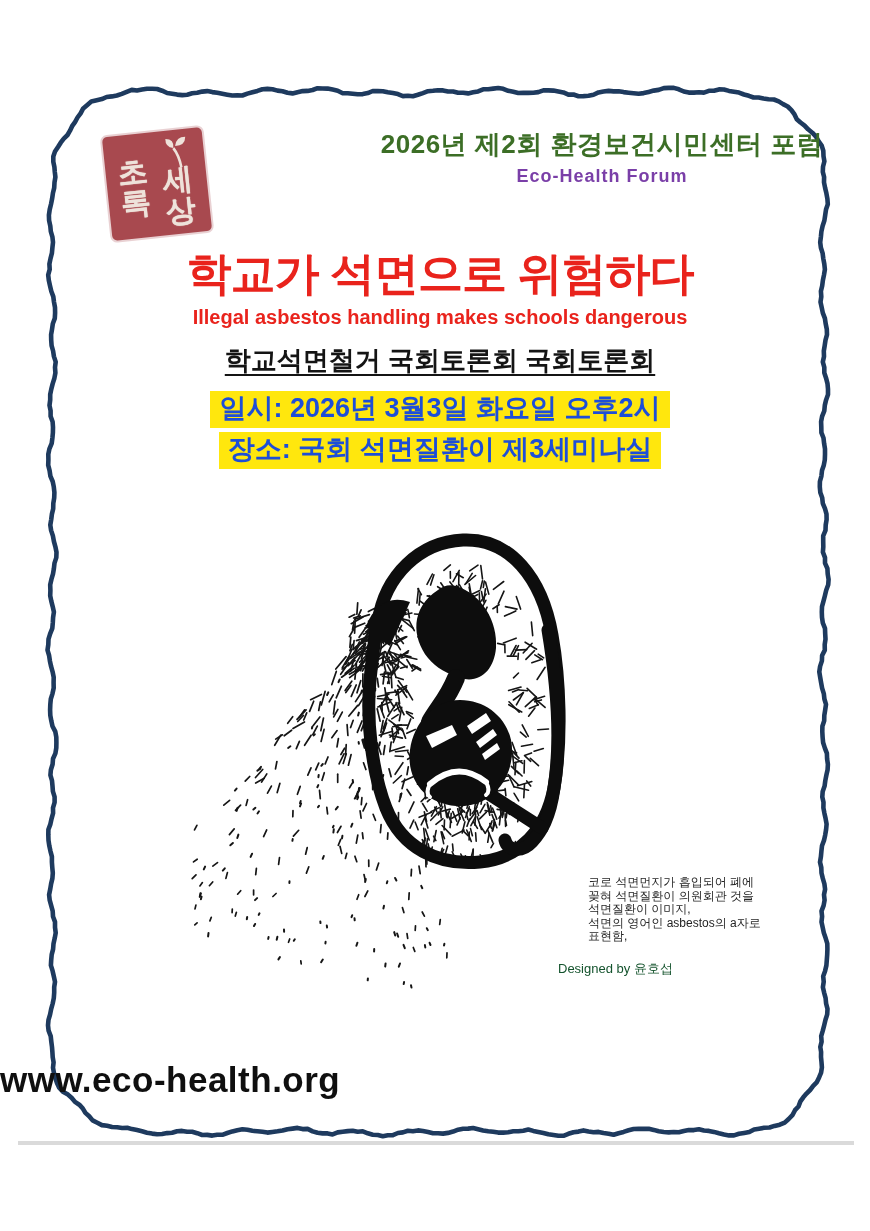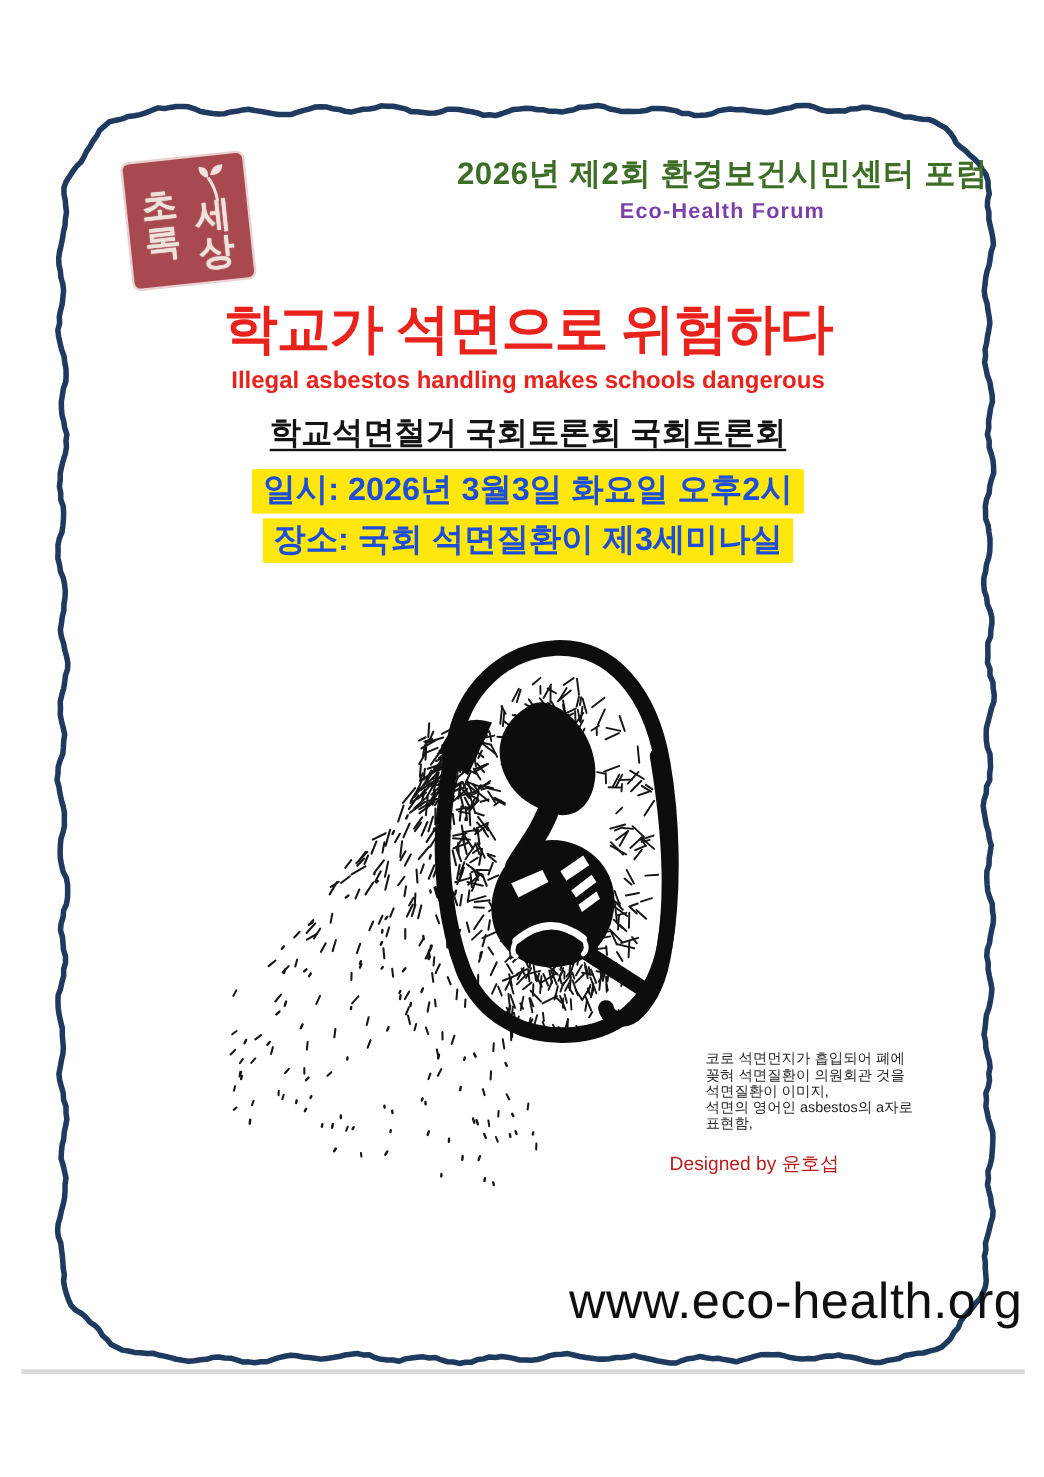--- a/index.html
+++ b/index.html
@@ -60,26 +60,26 @@
   }
   
   #illus{left:180px;top:530px;width:420px;height:510px;pointer-events:none;}
   
   .caption{
     left:558px;top:876px;width:195px;
     font-size:12px;line-height:13.5px;color:#242424;margin-left:30px;
   }
   .credit{
     left:558px;top:960px;width:200px;
-    font-size:16px;color:#b91c1c;
+    font-size:13px;color:#14532d;
   }
   
   .site-url{
-    left:0;top:1060px;width:852px;text-align:right;
-    font-size:42px;font-weight:normal;color:#0f0f0f;letter-spacing:0.5px;
+    left:0;top:1060px;width:852px;text-align:left;
+    font-size:35px;font-weight:bold;color:#0f0f0f;letter-spacing:0.5px;
   }
   .page-divider{
     left:18px;top:1141px;width:836px;height:4px;background:#dadada;
   }
 </style>
 </head>
 <body>
 
 <svg id="border-svg">
   <path id="border-path" fill="none" stroke="#1e3a5e" stroke-width="4.6" stroke-linejoin="round" stroke-linecap="round" d="M137.0 90.5 L142.0 89.5 L147.0 88.7 L152.1 88.7 L157.1 89.0 L162.1 90.7 L167.1 93.0 L172.1 93.7 L177.1 94.6 L182.2 95.1 L187.2 94.7 L192.2 93.3 L197.2 92.8 L202.2 91.6 L207.2 91.1 L212.3 92.1 L217.3 92.8 L222.3 93.8 L227.3 94.7 L232.3 95.5 L237.3 95.4 L242.3 95.5 L247.4 93.6 L252.4 92.2 L257.4 90.9 L262.4 89.2 L267.4 88.9 L272.5 89.2 L277.5 90.6 L282.5 91.2 L287.5 92.7 L292.5 93.4 L297.5 92.2 L302.6 91.1 L307.6 90.9 L312.6 90.0 L317.6 88.2 L322.6 88.5 L327.6 88.6 L332.6 89.6 L337.7 90.7 L342.7 93.2 L347.7 93.2 L352.7 93.8 L357.7 94.3 L362.8 94.1 L367.8 93.1 L372.8 91.0 L377.8 91.1 L382.8 91.2 L387.8 92.3 L392.9 93.1 L397.9 94.1 L402.9 96.1 L407.9 95.7 L412.9 96.3 L417.9 94.8 L422.9 93.1 L428.0 91.2 L433.0 90.8 L438.0 90.2 L443.0 90.4 L448.0 91.5 L453.1 91.5 L458.1 92.8 L463.1 92.8 L468.1 93.4 L473.1 92.3 L478.1 91.4 L483.1 89.3 L488.2 89.2 L493.2 88.6 L498.2 88.0 L503.2 88.8 L508.2 90.8 L513.3 91.8 L518.3 93.0 L523.3 92.8 L528.3 92.9 L533.3 92.7 L538.3 92.1 L543.4 90.4 L548.4 90.4 L553.4 90.6 L558.4 91.5 L563.4 92.4 L568.4 94.6 L573.5 94.5 L578.5 96.2 L583.5 96.1 L588.5 95.8 L593.5 94.8 L598.5 92.4 L603.5 91.5 L608.6 90.9 L613.6 91.4 L618.6 91.3 L623.6 92.1 L628.6 92.7 L633.6 93.2 L638.7 93.7 L643.7 93.1 L648.7 91.9 L653.7 90.6 L658.7 89.9 L663.8 88.1 L668.8 87.9 L673.8 87.9 L678.8 89.3 L683.8 91.5 L688.8 92.6 L693.9 92.6 L698.9 92.2 L703.9 92.6 L708.9 90.8 L713.9 90.7 L718.9 89.4 L723.9 89.5 L729.0 90.9 L734.0 91.7 L739.0 92.6 L744.0 94.5 L748.9 95.8 L753.6 97.5 L758.6 97.5 L763.5 98.5 L768.5 99.3 L773.9 99.5 L778.7 101.4 L783.1 104.1 L787.7 106.5 L791.4 110.1 L794.5 114.4 L796.8 119.2 L800.5 122.5 L804.6 125.6 L808.1 129.3 L812.3 132.7 L816.0 136.6 L818.5 141.2 L821.7 145.6 L823.3 150.7 L823.5 156.2 L824.4 161.3 L823.0 166.8 L822.8 171.9 L824.1 177.0 L824.0 182.4 L825.1 187.9 L826.4 193.3 L827.4 198.8 L827.8 204.2 L826.0 209.6 L825.2 215.1 L824.4 220.5 L822.6 225.9 L821.4 231.4 L820.9 236.8 L820.2 242.3 L820.9 247.7 L822.6 253.1 L823.3 258.6 L824.3 264.0 L824.9 269.4 L824.0 274.9 L822.9 280.3 L822.2 285.8 L820.9 291.2 L821.3 296.6 L820.5 302.1 L821.7 307.5 L822.8 312.9 L824.9 318.4 L825.7 323.8 L826.8 329.3 L827.0 334.7 L825.5 340.1 L824.7 345.6 L823.8 351.0 L824.0 356.4 L822.8 361.9 L824.3 367.3 L824.3 372.8 L826.1 378.2 L827.5 383.6 L828.0 389.1 L828.0 394.5 L826.1 399.9 L824.8 405.4 L824.3 410.8 L822.1 416.3 L821.1 421.7 L821.3 427.1 L821.4 432.6 L823.5 438.0 L824.1 443.4 L825.0 448.9 L825.0 454.3 L824.8 459.8 L823.8 465.2 L822.0 470.6 L821.4 476.1 L819.9 481.5 L819.8 486.9 L820.3 492.4 L822.2 497.8 L822.8 503.3 L825.0 508.7 L826.5 514.1 L826.6 519.6 L825.7 525.0 L825.5 530.4 L823.2 535.9 L823.2 541.3 L823.3 546.8 L822.9 552.2 L825.0 557.6 L825.0 563.1 L827.4 568.5 L827.7 573.9 L828.6 579.4 L828.2 584.8 L826.2 590.3 L824.9 595.7 L823.5 601.1 L822.0 606.6 L821.8 612.0 L822.0 617.4 L822.8 622.9 L825.0 628.3 L825.2 633.8 L825.5 639.2 L824.7 644.6 L824.8 650.1 L822.1 655.5 L821.9 660.9 L820.1 666.4 L819.3 671.8 L820.2 677.3 L821.1 682.7 L822.1 688.1 L823.8 693.6 L824.4 699.0 L826.0 704.4 L825.2 709.9 L824.3 715.3 L824.2 720.8 L822.4 726.2 L822.3 731.6 L822.6 737.1 L823.1 742.5 L824.8 747.9 L826.9 753.4 L827.1 758.8 L827.9 764.3 L827.6 769.7 L826.4 775.1 L825.3 780.6 L824.6 786.0 L822.7 791.4 L822.3 796.9 L823.5 802.3 L823.4 807.8 L824.4 813.2 L825.6 818.6 L826.6 824.1 L826.1 829.5 L825.2 834.9 L824.0 840.4 L822.0 845.8 L821.4 851.3 L820.9 856.7 L820.0 862.1 L821.3 867.6 L821.5 873.0 L822.8 878.4 L824.4 883.9 L825.1 889.3 L824.0 894.8 L824.6 900.2 L823.6 905.6 L821.5 911.1 L822.1 916.5 L821.5 921.9 L822.7 927.4 L823.8 932.8 L825.7 938.3 L827.3 943.7 L827.4 949.1 L827.2 954.6 L826.8 960.0 L826.4 965.4 L825.1 970.9 L823.2 976.3 L823.7 981.8 L822.9 987.2 L824.1 992.6 L825.6 998.1 L826.1 1003.5 L827.5 1008.9 L827.2 1014.4 L825.5 1019.8 L824.2 1025.3 L822.8 1030.7 L821.2 1036.1 L821.6 1041.6 L820.3 1047.0 L821.1 1052.0 L821.0 1057.0 L821.5 1062.1 L821.9 1067.4 L821.1 1072.6 L819.1 1077.4 L816.9 1082.1 L813.2 1085.9 L810.1 1090.0 L806.5 1093.6 L803.3 1097.3 L800.4 1101.4 L798.5 1106.5 L795.0 1110.2 L792.4 1115.2 L788.7 1119.0 L784.7 1122.6 L779.8 1124.7 L774.5 1125.9 L769.5 1127.5 L764.2 1127.8 L759.1 1128.7 L754.1 1129.5 L749.3 1132.1 L744.2 1133.0 L739.0 1133.8 L734.0 1135.4 L729.0 1135.4 L724.0 1134.6 L718.9 1133.3 L713.9 1131.9 L708.9 1130.9 L703.9 1130.5 L698.9 1129.2 L693.9 1130.1 L688.8 1130.0 L683.8 1131.0 L678.8 1132.3 L673.8 1132.0 L668.8 1132.4 L663.8 1132.0 L658.7 1131.3 L653.7 1129.9 L648.7 1128.8 L643.7 1128.9 L638.7 1128.7 L633.6 1129.0 L628.6 1130.3 L623.6 1131.9 L618.6 1133.2 L613.6 1134.8 L608.6 1133.7 L603.5 1133.0 L598.5 1131.9 L593.5 1132.2 L588.5 1131.5 L583.5 1130.4 L578.5 1131.6 L573.5 1132.2 L568.4 1133.8 L563.4 1135.8 L558.4 1135.8 L553.4 1135.0 L548.4 1134.2 L543.4 1132.9 L538.3 1131.9 L533.3 1130.9 L528.3 1129.5 L523.3 1130.7 L518.3 1131.3 L513.3 1131.3 L508.2 1132.3 L503.2 1132.6 L498.2 1132.6 L493.2 1131.8 L488.2 1131.3 L483.1 1130.4 L478.1 1129.2 L473.1 1128.0 L468.1 1128.6 L463.1 1128.7 L458.1 1129.7 L453.1 1131.6 L448.0 1132.9 L443.0 1133.6 L438.0 1133.3 L433.0 1133.3 L428.0 1132.0 L422.9 1131.0 L417.9 1130.4 L412.9 1131.2 L407.9 1130.8 L402.9 1132.4 L397.9 1133.0 L392.9 1135.1 L387.8 1135.2 L382.8 1136.2 L377.8 1135.0 L372.8 1134.8 L367.8 1133.3 L362.8 1131.3 L357.7 1131.7 L352.7 1130.7 L347.7 1131.1 L342.7 1131.7 L337.7 1132.4 L332.6 1134.4 L327.6 1133.4 L322.6 1133.4 L317.6 1132.8 L312.6 1131.4 L307.6 1128.9 L302.6 1129.1 L297.5 1127.9 L292.5 1128.6 L287.5 1129.2 L282.5 1130.5 L277.5 1131.3 L272.4 1132.0 L267.4 1132.6 L262.4 1131.8 L257.4 1131.3 L252.4 1130.8 L247.4 1129.8 L242.4 1129.3 L237.3 1130.2 L232.3 1131.4 L227.3 1133.0 L222.3 1134.8 L217.3 1134.8 L212.3 1135.6 L207.2 1134.9 L202.2 1135.0 L197.2 1133.2 L192.2 1131.8 L187.2 1131.7 L182.1 1130.9 L177.1 1131.2 L172.1 1132.8 L167.1 1133.1 L162.1 1134.0 L157.1 1134.3 L152.1 1133.6 L147.0 1132.7 L142.0 1131.3 L137.0 1130.1 L132.0 1129.1 L127.2 1127.7 L122.2 1128.0 L117.2 1127.3 L112.1 1127.0 L107.1 1125.8 L101.9 1125.1 L97.3 1122.7 L92.6 1120.4 L89.2 1116.3 L85.4 1112.9 L82.7 1108.3 L79.3 1104.7 L75.0 1101.9 L71.8 1098.0 L68.0 1094.6 L62.9 1091.8 L59.2 1087.8 L57.0 1083.0 L55.3 1078.0 L53.9 1072.9 L53.0 1067.7 L53.6 1062.3 L52.7 1057.2 L52.4 1052.1 L52.0 1047.0 L51.3 1041.6 L50.7 1036.1 L48.6 1030.7 L48.0 1025.3 L48.5 1019.8 L50.1 1014.4 L51.2 1008.9 L52.7 1003.5 L53.8 998.1 L54.2 992.6 L54.2 987.2 L55.0 981.8 L53.8 976.3 L52.6 970.9 L50.9 965.4 L51.2 960.0 L51.7 954.6 L53.1 949.1 L53.5 943.7 L54.7 938.3 L55.7 932.8 L55.0 927.4 L55.0 921.9 L53.0 916.5 L52.7 911.1 L51.2 905.6 L49.7 900.2 L49.1 894.8 L50.2 889.3 L51.1 883.9 L52.4 878.4 L52.8 873.0 L52.3 867.6 L51.9 862.1 L51.9 856.7 L50.5 851.3 L49.3 845.8 L48.5 840.4 L48.3 834.9 L48.4 829.5 L50.4 824.1 L51.6 818.6 L53.1 813.2 L53.0 807.8 L54.6 802.3 L54.6 796.9 L52.9 791.4 L52.5 786.0 L52.0 780.6 L50.4 775.1 L50.9 769.7 L52.6 764.3 L53.0 758.8 L55.4 753.4 L56.3 747.9 L56.4 742.5 L56.3 737.1 L55.3 731.6 L52.5 726.2 L51.3 720.8 L50.3 715.3 L50.1 709.9 L50.3 704.4 L50.8 699.0 L52.5 693.6 L53.7 688.1 L53.6 682.7 L53.7 677.3 L52.6 671.8 L51.1 666.4 L49.9 660.9 L49.1 655.5 L47.5 650.1 L48.3 644.6 L48.5 639.2 L50.1 633.8 L52.3 628.3 L52.8 622.9 L53.1 617.4 L53.9 612.0 L52.7 606.6 L51.3 601.1 L50.2 595.7 L50.4 590.3 L50.2 584.8 L51.4 579.4 L53.0 573.9 L53.9 568.5 L54.5 563.1 L56.3 557.6 L56.5 552.2 L55.4 546.8 L53.9 541.3 L52.9 535.9 L51.1 530.4 L50.3 525.0 L51.2 519.6 L51.9 514.1 L53.2 508.7 L53.3 503.3 L54.2 497.8 L54.4 492.4 L53.8 486.9 L52.7 481.5 L50.4 476.1 L49.6 470.6 L48.2 465.2 L48.4 459.8 L48.3 454.3 L49.4 448.9 L51.7 443.4 L52.4 438.0 L52.9 432.6 L53.0 427.1 L52.6 421.7 L50.6 416.3 L50.6 410.8 L49.5 405.4 L50.2 399.9 L50.2 394.5 L51.3 389.1 L52.7 383.6 L54.4 378.2 L55.4 372.8 L55.0 367.3 L55.7 361.9 L53.9 356.4 L53.1 351.0 L51.6 345.6 L51.2 340.1 L51.1 334.7 L52.0 329.3 L52.8 323.8 L54.8 318.4 L55.1 312.9 L55.0 307.5 L54.0 302.1 L53.3 296.6 L51.3 291.2 L50.0 285.8 L48.8 280.3 L48.2 274.9 L49.7 269.4 L49.4 264.0 L50.5 258.6 L51.9 253.1 L52.4 247.7 L53.0 242.3 L52.4 236.8 L50.8 231.4 L50.3 225.9 L49.1 220.5 L48.9 215.1 L49.7 209.6 L51.0 204.2 L52.1 198.8 L52.9 193.3 L54.2 187.9 L54.5 182.4 L55.4 177.0 L54.8 172.0 L54.4 167.0 L53.3 161.7 L53.3 156.4 L55.0 151.5 L58.0 147.0 L60.7 142.7 L63.8 138.6 L67.5 135.0 L70.0 130.7 L72.1 126.2 L75.0 122.1 L77.5 117.5 L80.6 113.3 L83.2 108.4 L87.3 104.9 L91.3 101.4 L96.7 100.2 L101.9 99.1 L106.6 97.0 L111.9 96.4 L116.9 95.5 L121.8 93.9 L126.7 91.9 L131.7 89.9 Z"></path>

